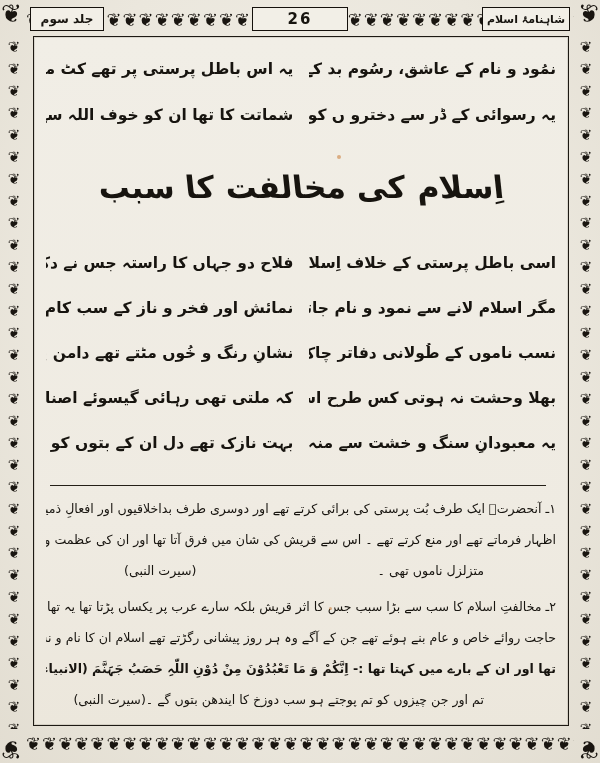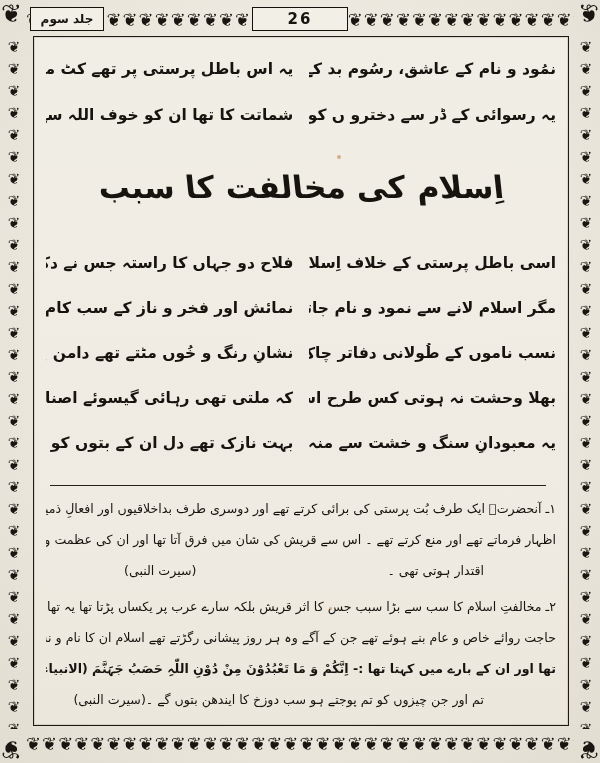--- a/index.html
+++ b/index.html
@@ -99,20 +99,23 @@
   <div class="corner corner-tr">❦</div>
   <div class="corner corner-bl">❦</div>
   <div class="corner corner-br">❦</div>
 
   <div class="hbox hbox-volume">
     <span>جلد سوم</span>
   </div>
   <div class="hbox hbox-page">
     <span>26</span>
   </div>
+  <div class="hbox hbox-title">
+    <span>شاہنامۂ اسلام</span>
+  </div>
 
   <div class="frame">
     <div class="content">
 
       <div class="vrow" style="top:12px">
         <div class="hemistich">نمُود و نام کے عاشق، رسُومِ بد کے دلدادہ</div>
         <div class="hemistich">یہ اس باطل پرستی پر تھے کٹ مرنے پر آمادہ</div>
       </div>
       <div class="vrow" style="top:58px">
         <div class="hemistich">یہ رسوائی کے ڈر سے دخترو ں کو قتل کرتے تھے</div>
@@ -141,21 +144,21 @@
         <div class="hemistich">یہ معبودانِ سنگ و خشت سے منہ موڑتے کیونکر</div>
         <div class="hemistich"><span>بہت نازک تھے دل ان کے بتوں کو توڑتے کیونکر</span></div>
       </div>
 
       <div class="divider"></div>
 
       <div class="footnotes">
         <div class="fn-line">۱ـ آنحضرتؐ ایک طرف بُت پرستی کی برائی کرتے تھے اور دوسری طرف بداخلاقیوں اور افعالِ ذمیمہ اور فخر و غرور سے نفرت کا</div>
         <div class="fn-line">اظہار فرماتے تھے اور منع کرتے تھے ۔ اس سے قریش کی شان میں فرق آتا تھا اور ان کی عظمت و اقتدار کی شہنشاہی</div>
         <div class="fn-end">
-          <span>اقتدار ہوتی تھی ۔</span>
+          <span>متزلزل ناموں تھی ۔</span>
           <span>(سیرت النبی)</span>
         </div>
         <div class="fn-line" style="margin-top:5px">۲ـ مخالفتِ اسلام کا سب سے بڑا سبب جس کا اثر قریش بلکہ سارے عرب پر یکساں پڑتا تھا یہ تھا کہ جو معبود سینکڑوں برس سے</div>
         <div class="fn-line">حاجت روائے خاص و عام بنے ہوئے تھے جن کے آگے وہ ہر روز پیشانی رگڑتے تھے اسلام ان کا نام و نشان مٹاتا</div>
         <div class="fn-line fn-quran">تھا اور ان کے بارے میں کہتا تھا :- اِنَّکُمْ وَ مَا تَعْبُدُوْنَ مِنْ دُوْنِ اللّٰہِ حَصَبُ جَہَنَّمَ (الانبیاء ۲۱ع۹)</div>
         <div class="fn-end">
           <span>تم اور جن چیزوں کو تم پوجتے ہو سب دوزخ کا ایندھن بتوں گے ۔</span>
           <span>(سیرت النبی)</span>
         </div>
       </div>

